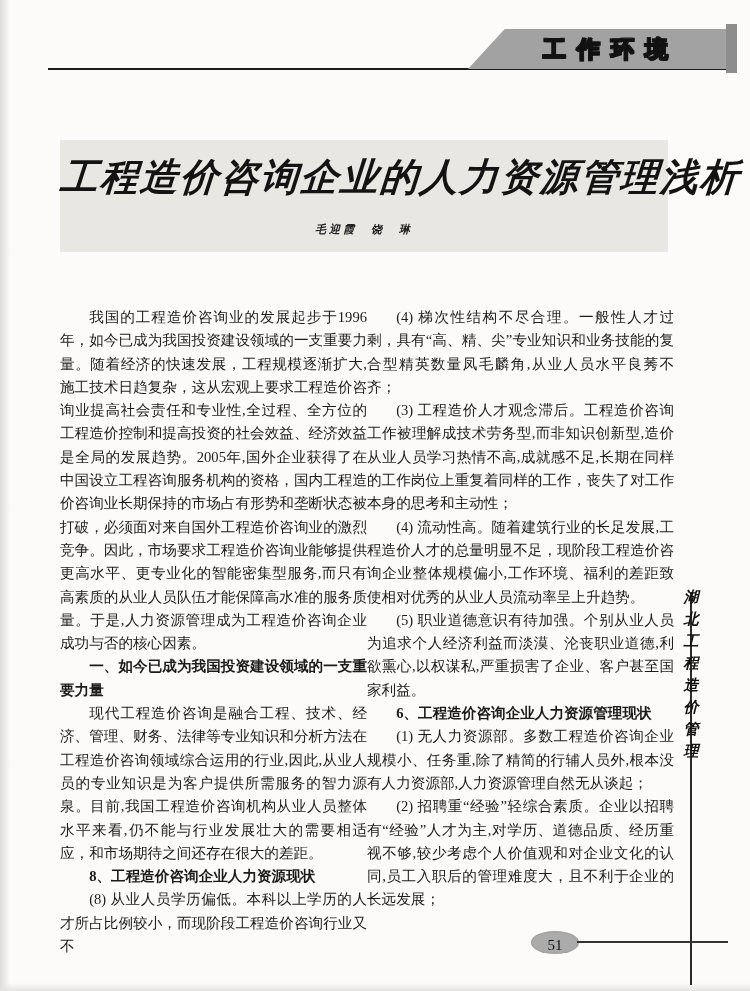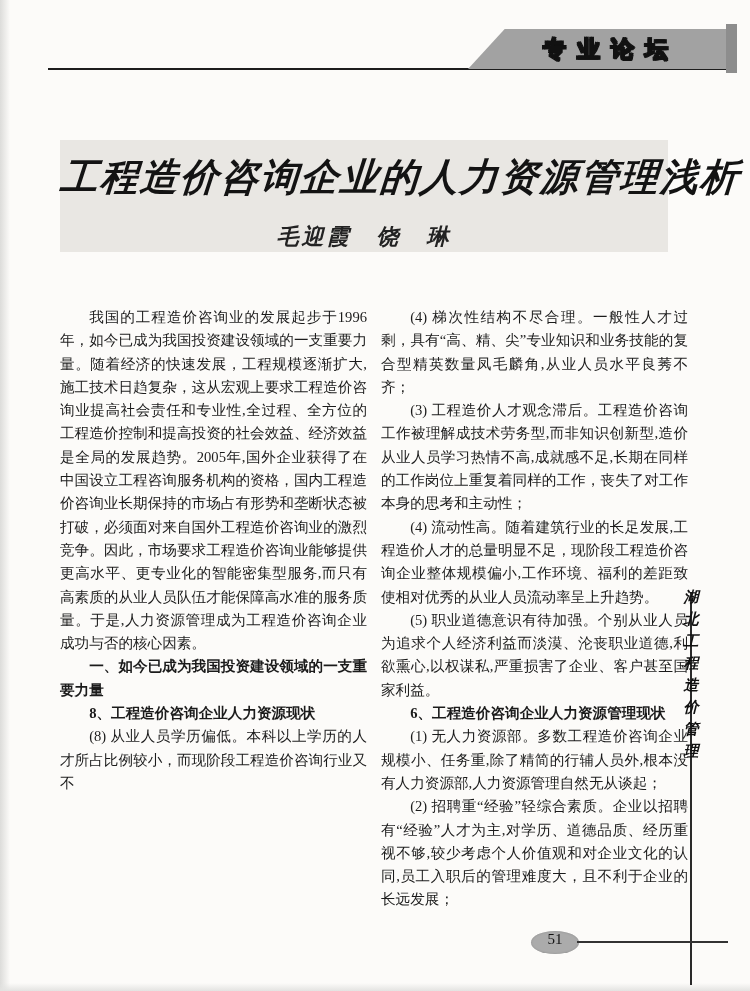--- a/index.html
+++ b/index.html
@@ -48,27 +48,27 @@
     position:absolute;left:60px;top:152px;width:608px;
     text-align:center;
     font-size:38px;font-weight:bold;font-style:italic;
     letter-spacing:2px;
     transform:skewX(-4deg);
     color:#131313;
     white-space:nowrap;
   }
   .article-authors{
     position:absolute;left:60px;top:222px;width:608px;
-    text-align:center;font-size:22px;font-style:italic;font-weight:bold;
+    text-align:center;font-size:11px;font-style:italic;font-weight:bold;
     letter-spacing:3px;color:#222;
   }
   
   .content{
     position:absolute;left:60px;top:306px;width:628px;
-    display:flex;gap:14px;
+    display:flex;
   }
   .col{width:307px;}
   .col p{
     margin:0;font-size:14.6px;line-height:23.3px;
     text-align:justify;text-justify:inter-ideograph;
     color:#1b1b1b;
   }
   .col p.indent{text-indent:2em;}
   .col p.heading,.col p.subheading{font-weight:bold;}
   
@@ -80,48 +80,49 @@
     display:flex;flex-direction:column;align-items:center;
   }
   .journal-vertical span{
     font-size:15px;font-weight:bold;font-style:italic;
     line-height:22px;color:#111;
   }
   
   .page-oval{
     position:absolute;left:531px;top:931px;width:48px;height:23px;
     background:#ababab;border-radius:50%;
-    display:flex;align-items:flex-start;justify-content:center;
+    display:flex;align-items:flex-end;justify-content:center;
     font-size:15px;color:#111;
     box-shadow:inset 0 0 2px #8a8a8a;
   }
   .footer-rule{
     position:absolute;left:577px;top:941px;width:151px;height:2px;background:#333;
   }
 </style>
 </head>
 <body>
 
 <div class="page-edge-left"></div>
 <div class="page-edge-bottom"></div>
 
 <div class="top-rule"></div>
 <div class="banner">
-  <span class="banner-text">专业论坛</span>
+  <span class="banner-text">工作环境</span>
 </div>
 <div class="banner-endcap"></div>
 
 <div class="title-block"></div>
 <div class="article-title">工程造价咨询企业的人力资源管理浅析</div>
 <div class="article-authors">毛迎霞　饶　琳</div>
 
 <div class="content">
   <div class="col" id="col-left">
       <p class="body indent">我国的工程造价咨询业的发展起步于1996年，如今已成为我国投资建设领域的一支重要力量。随着经济的快速发展，工程规模逐渐扩大,施工技术日趋复杂，这从宏观上要求工程造价咨询业提高社会责任和专业性,全过程、全方位的工程造价控制和提高投资的社会效益、经济效益是全局的发展趋势。2005年,国外企业获得了在中国设立工程咨询服务机构的资格，国内工程造价咨询业长期保持的市场占有形势和垄断状态被打破，必须面对来自国外工程造价咨询业的激烈竞争。因此，市场要求工程造价咨询业能够提供更高水平、更专业化的智能密集型服务,而只有高素质的从业人员队伍才能保障高水准的服务质量。于是,人力资源管理成为工程造价咨询企业成功与否的核心因素。</p>
       <p class="heading indent">一、如今已成为我国投资建设领域的一支重要力量</p>
+      <p class="body indent">现代工程造价咨询是融合工程、技术、经济、管理、财务、法律等专业知识和分析方法在工程造价咨询领域综合运用的行业,因此,从业人员的专业知识是为客户提供所需服务的智力源泉。目前,我国工程造价咨询机构从业人员整体水平来看,仍不能与行业发展壮大的需要相适应，和市场期待之间还存在很大的差距。</p>
       <p class="subheading indent">8、工程造价咨询企业人力资源现状</p>
       <p class="body indent">(8) 从业人员学历偏低。本科以上学历的人才所占比例较小，而现阶段工程造价咨询行业又不</p>
     </div>
   <div class="col" id="col-right">
       <p class="body indent">(4) 梯次性结构不尽合理。一般性人才过剩，具有“高、精、尖”专业知识和业务技能的复合型精英数量凤毛麟角,从业人员水平良莠不齐；</p>
       <p class="body indent">(3) 工程造价人才观念滞后。工程造价咨询工作被理解成技术劳务型,而非知识创新型,造价从业人员学习热情不高,成就感不足,长期在同样的工作岗位上重复着同样的工作，丧失了对工作本身的思考和主动性；</p>
       <p class="body indent">(4) 流动性高。随着建筑行业的长足发展,工程造价人才的总量明显不足，现阶段工程造价咨询企业整体规模偏小,工作环境、福利的差距致使相对优秀的从业人员流动率呈上升趋势。</p>
       <p class="body indent">(5) 职业道德意识有待加强。个别从业人员为追求个人经济利益而淡漠、沦丧职业道德,利欲熏心,以权谋私,严重损害了企业、客户甚至国家利益。</p>
       <p class="subheading indent">6、工程造价咨询企业人力资源管理现状</p>
       <p class="body indent">(1) 无人力资源部。多数工程造价咨询企业规模小、任务重,除了精简的行辅人员外,根本没有人力资源部,人力资源管理自然无从谈起；</p>

